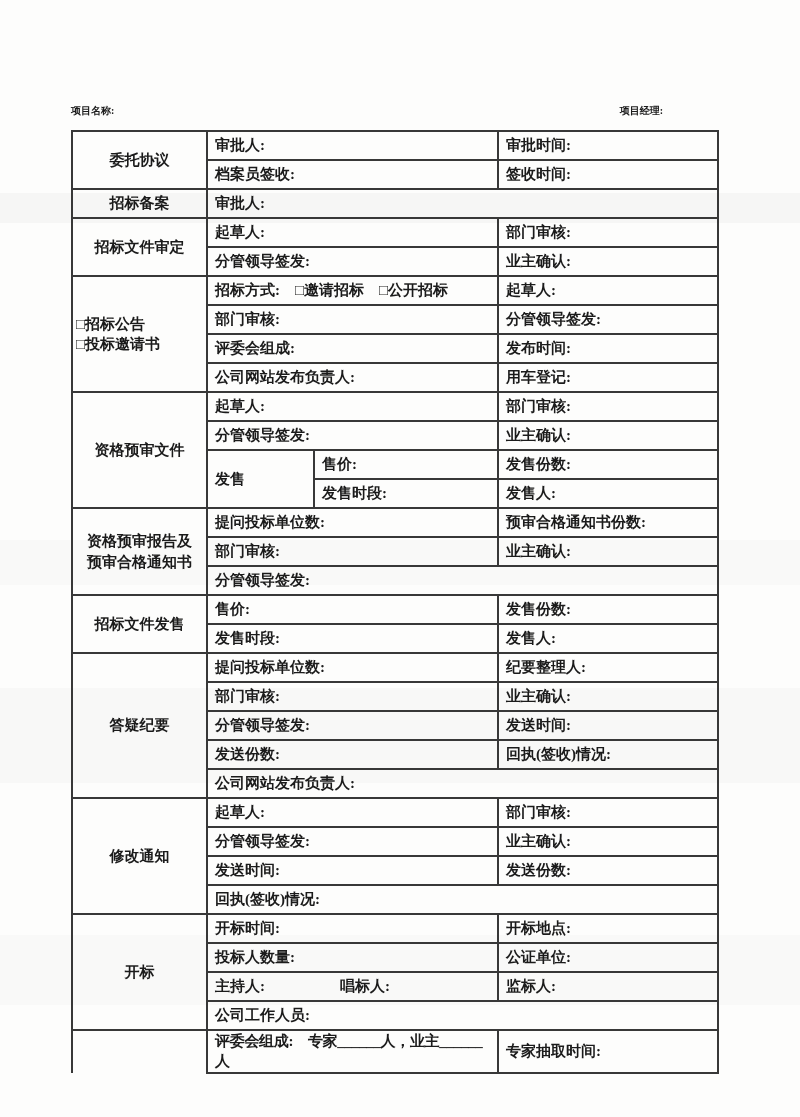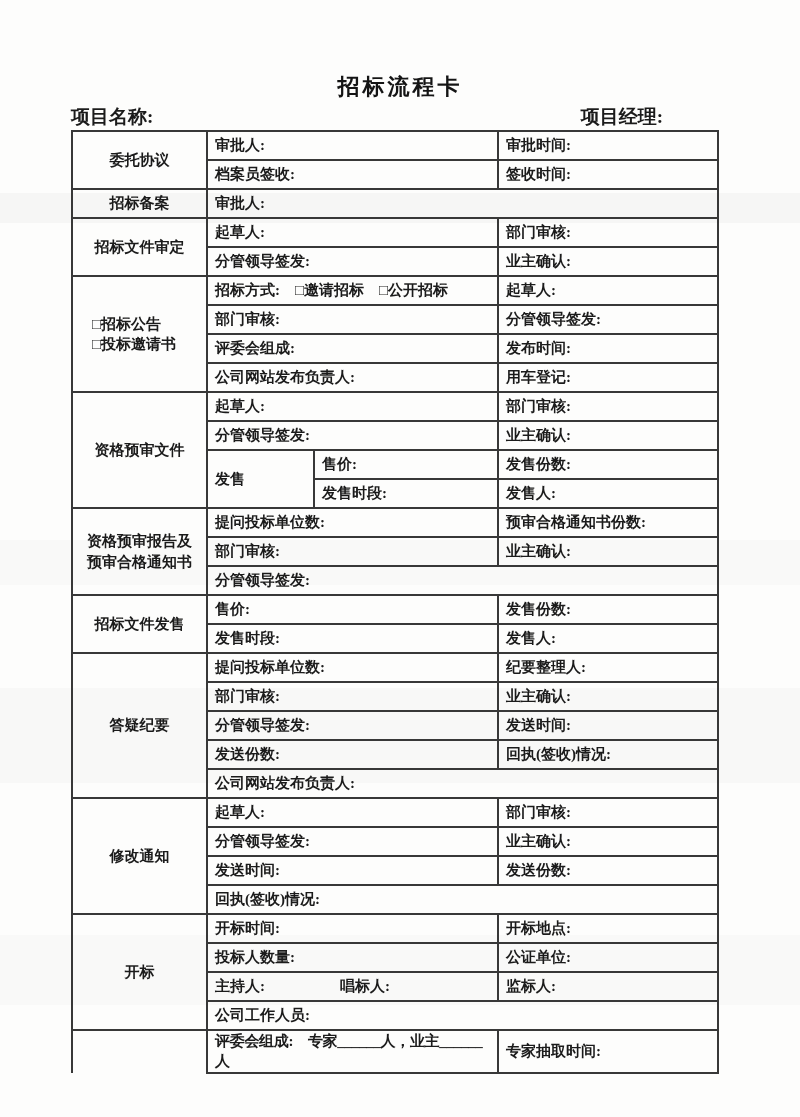--- a/index.html
+++ b/index.html
@@ -27,55 +27,54 @@
     font-size:8.5px; color:#b7babd; letter-spacing:0.6px; margin-top:5px;
   }
   .doc-title {
     position:absolute; top:72px; left:0; width:100%;
     text-align:center; font-size:22px; font-weight:700; letter-spacing:3px;
     color:#141414;
   }
   .meta-row {
     position:absolute; top:104px; left:71px; width:646px;
     display:flex; justify-content:space-between;
-    font-size:19px; font-weight:600;
+    font-size:10px; font-weight:600;
   }
   .meta-row .pm { margin-right:54px; }
 
   
   .table-wrap { position:absolute; top:130px; left:71px; }
   table.proc { border-collapse:collapse; table-layout:fixed; width:646px; }
   td {
     border:2px solid #383838;
     height:27px;
     font-size:15px; font-weight:600;
     padding:0 7px;
     white-space:pre-wrap;
     vertical-align:middle;
     line-height:1.35;
     overflow:hidden;
   }
   td.lab { text-align:center; font-weight:700; padding:0 4px;border-radius:7px; }
-  td.lab-left { text-align:left; padding-left:19px; }
+  td.lab-left { text-align:left; padding-left:3px; }
   td.sublab { font-weight:700; }
   td.cut { border-bottom:none; }
   td.tight { letter-spacing:-0.3px; }
 </style>
 </head>
 <body>
 
 <div class="page">
 
   <div class="band" style="top:193px;height:30px;background:rgba(125,125,125,0.05);"></div>
   <div class="band" style="top:540px;height:45px;background:rgba(125,125,125,0.03);"></div>
   <div class="band" style="top:688px;height:95px;background:rgba(125,125,125,0.04);"></div>
   <div class="band" style="top:935px;height:70px;background:rgba(125,125,125,0.03);"></div>
 
 
-  <div class="doc-title">招标流程卡</div>
 
   <div class="meta-row">
     <span>项目名称:</span>
     <span class="pm">项目经理:</span>
   </div>
 
   <div class="table-wrap">
   <table class="proc">
     <colgroup>
           <col style="width:135px">

